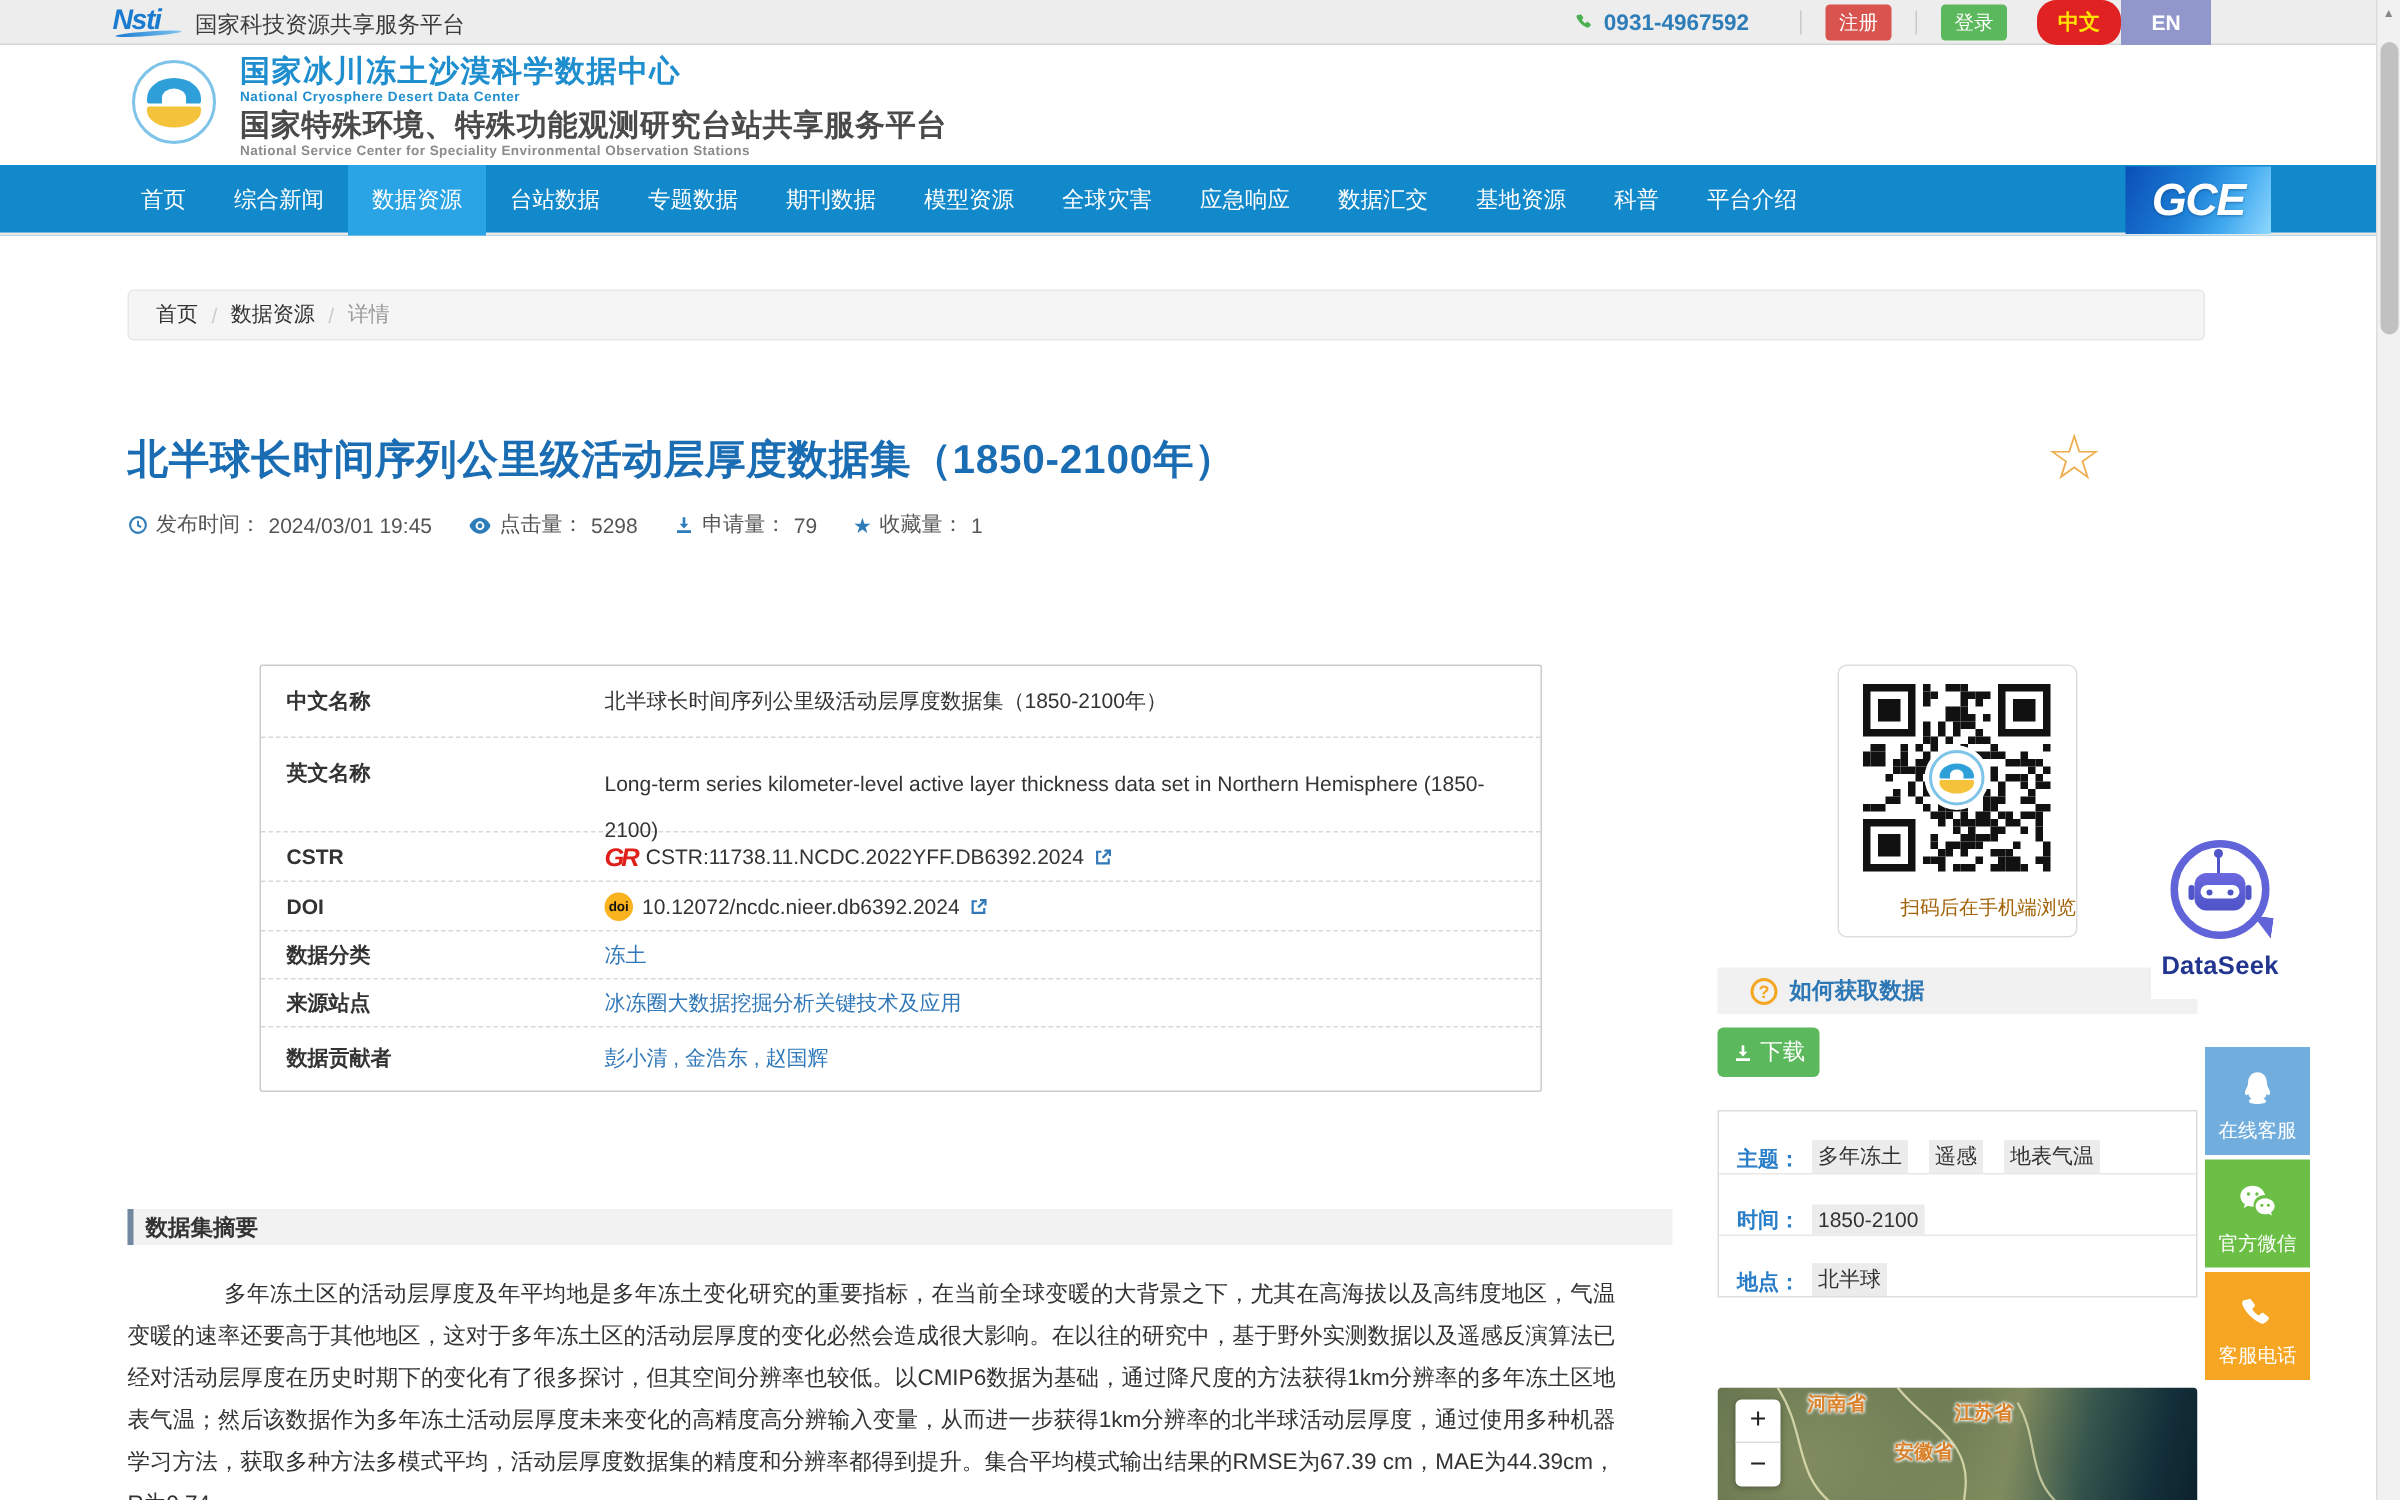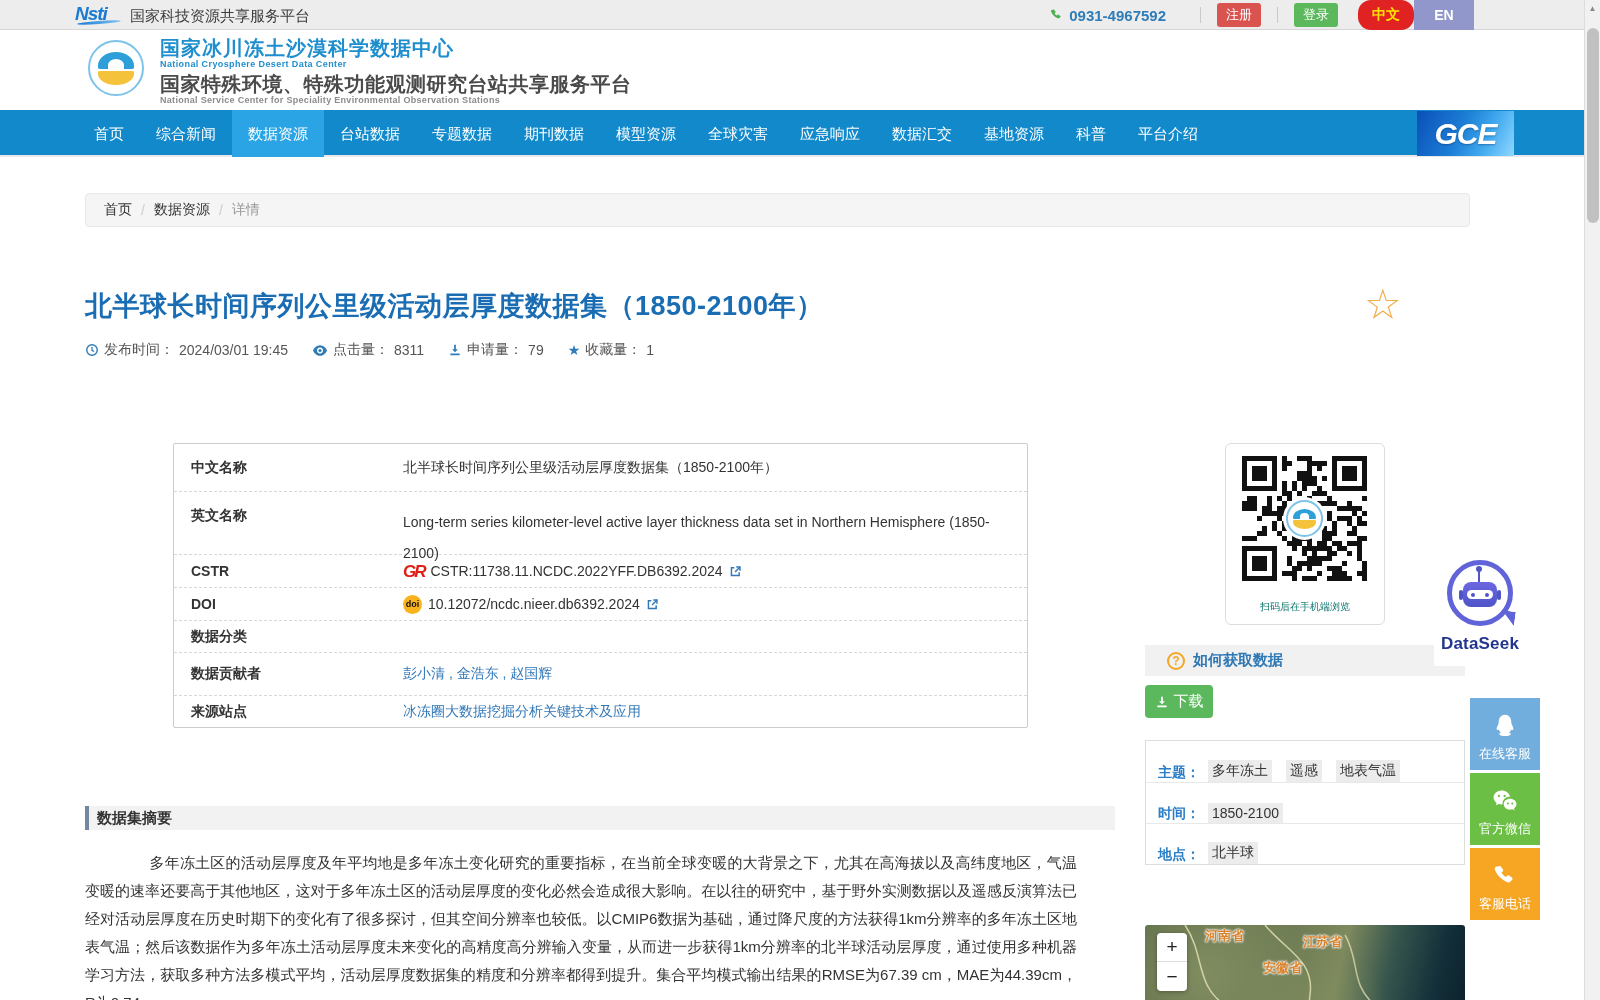--- a/index.html
+++ b/index.html
@@ -74,21 +74,21 @@
   .abs-text { position:absolute; left:85px; top:849px; width:992px; font-size:15px; line-height:28px; color:#333; text-align:justify; text-indent:4.3em; }
 
   
   .qrbox { position:absolute; left:1225px; top:443px; width:160px; height:182px; background:#fff; border:1px solid #ddd; border-radius:6px; }
   .qr { position:absolute; left:16px; top:12px; width:125px; height:125px; background:#fff; }
   .qr i { position:absolute; width:5px; height:5px; background:#111; }
   .finder { position:absolute; width:35px; height:35px; border:5px solid #111; }
   .finder::after { content:""; position:absolute; left:5px; top:5px; width:15px; height:15px; background:#111; }
   .f-tl { left:0; top:0; } .f-tr { right:0; top:0; } .f-bl { left:0; bottom:0; }
   .qr-logo { position:absolute; left:44px; top:44px; width:37px; height:37px; z-index:2; box-shadow:0 0 0 3px #fff; }
-  .qr-cap { position:absolute; left:0; bottom:10px; width:100%; text-align:center; font-size:10px; color:#0f766e; }
+  .qr-cap { position:absolute; left:0; bottom:10px; width:100%; text-align:right; font-size:13px; color:#a16207; }
 
   .howto { position:absolute; left:1145px; top:645px; width:320px; height:31px; background:#f1f1f1; display:flex; align-items:center; padding-left:22px; gap:8px; }
   .q-ico { width:18px; height:18px; border-radius:50%; border:2px solid #f5a623; color:#f5a623; font-size:12px; font-weight:bold; display:flex; align-items:center; justify-content:center; }
   .howto span.txt { color:#2d77b5; font-size:15px; font-weight:bold; }
 
   .dl-btn { position:absolute; left:1145px; top:685px; width:68px; height:33px; background:#5cb85c; border-radius:4px; color:#fff; font-size:15px; display:flex; align-items:center; justify-content:center; gap:5px; cursor:pointer; }
 
   .infopanel { position:absolute; left:1145px; top:740px; width:320px; border:1px solid #ddd; background:#fff; font-size:14px; }
   .iprow { height:41px; display:flex; align-items:flex-end; padding-left:12px; border-top:1px solid #e8e8e8; }
   .iprow:first-child { border-top:none; }
@@ -207,21 +207,21 @@
       <span>发布时间：</span>
         <span>2024/03/01 19:45</span>
     </span>
     <span class="grp">
       <svg width="16" height="13" viewBox="0 0 24 18">
           <path d="M12 1C6 1 1.6 7.2 1.6 9S6 17 12 17s10.4-6.2 10.4-8S18 1 12 1z" fill="#2e7cb8"></path>
           <circle cx="12" cy="9" r="4.4" fill="#fff"></circle>
           <circle cx="12" cy="9" r="2.4" fill="#2e7cb8"></circle>
         </svg>
       <span>点击量：</span>
-        <span>8311</span>
+        <span>5298</span>
     </span>
     <span class="grp">
       <svg width="14" height="14" viewBox="0 0 24 24">
           <path fill="#2e7cb8" d="M10.5 3h3v7.5H17L12 16l-5-5.5h3.5z"></path>
           <path fill="#2e7cb8" d="M4 18h16v3H4z"></path>
         </svg>
       <span>申请量：</span>
         <span>79</span>
     </span>
     <span class="grp">
@@ -259,31 +259,34 @@
         <a class="blue-link" style="color:#333">10.12072/ncdc.nieer.db6392.2024</a>
         <svg class="ext-ico" width="13" height="13" viewBox="0 0 16 16" fill="none" stroke="#3178b8" stroke-width="1.8">
             <path d="M6.5 3.5H3v9.5h9.5V9"></path>
             <path d="M9 2.5h4.5V7"></path>
             <path d="M13.5 2.5L7.5 8.5"></path>
           </svg>
       </div>
     </div>
     <div class="trow h32">
       <div class="tlabel">数据分类</div>
+      <div class="tvalue">
+          <a class="blue-link">冻土</a>
+        </div>
+    </div>
+    <div class="trow h32">
+      <div class="tlabel">来源站点</div>
+      <div class="tvalue">
+          <a class="blue-link">冰冻圈大数据挖掘分析关键技术及应用</a>
+        </div>
     </div>
     <div class="trow h43">
       <div class="tlabel">数据贡献者</div>
       <div class="tvalue">
           <a class="blue-link">彭小清 , 金浩东 , 赵国辉</a>
-        </div>
-    </div>
-    <div class="trow h32">
-      <div class="tlabel">来源站点</div>
-      <div class="tvalue">
-          <a class="blue-link">冰冻圈大数据挖掘分析关键技术及应用</a>
         </div>
     </div>
   </div>
 
   <div class="abs-head">
       <span>数据集摘要</span>
     </div>
   <p class="abs-text">多年冻土区的活动层厚度及年平均地是多年冻土变化研究的重要指标，在当前全球变暖的大背景之下，尤其在高海拔以及高纬度地区，气温变暖的速率还要高于其他地区，这对于多年冻土区的活动层厚度的变化必然会造成很大影响。在以往的研究中，基于野外实测数据以及遥感反演算法已经对活动层厚度在历史时期下的变化有了很多探讨，但其空间分辨率也较低。以CMIP6数据为基础，通过降尺度的方法获得1km分辨率的多年冻土区地表气温；然后该数据作为多年冻土活动层厚度未来变化的高精度高分辨输入变量，从而进一步获得1km分辨率的北半球活动层厚度，通过使用多种机器学习方法，获取多种方法多模式平均，活动层厚度数据集的精度和分辨率都得到提升。集合平均模式输出结果的RMSE为67.39 cm，MAE为44.39cm，R为0.74。</p>
 
   <div class="qrbox">

